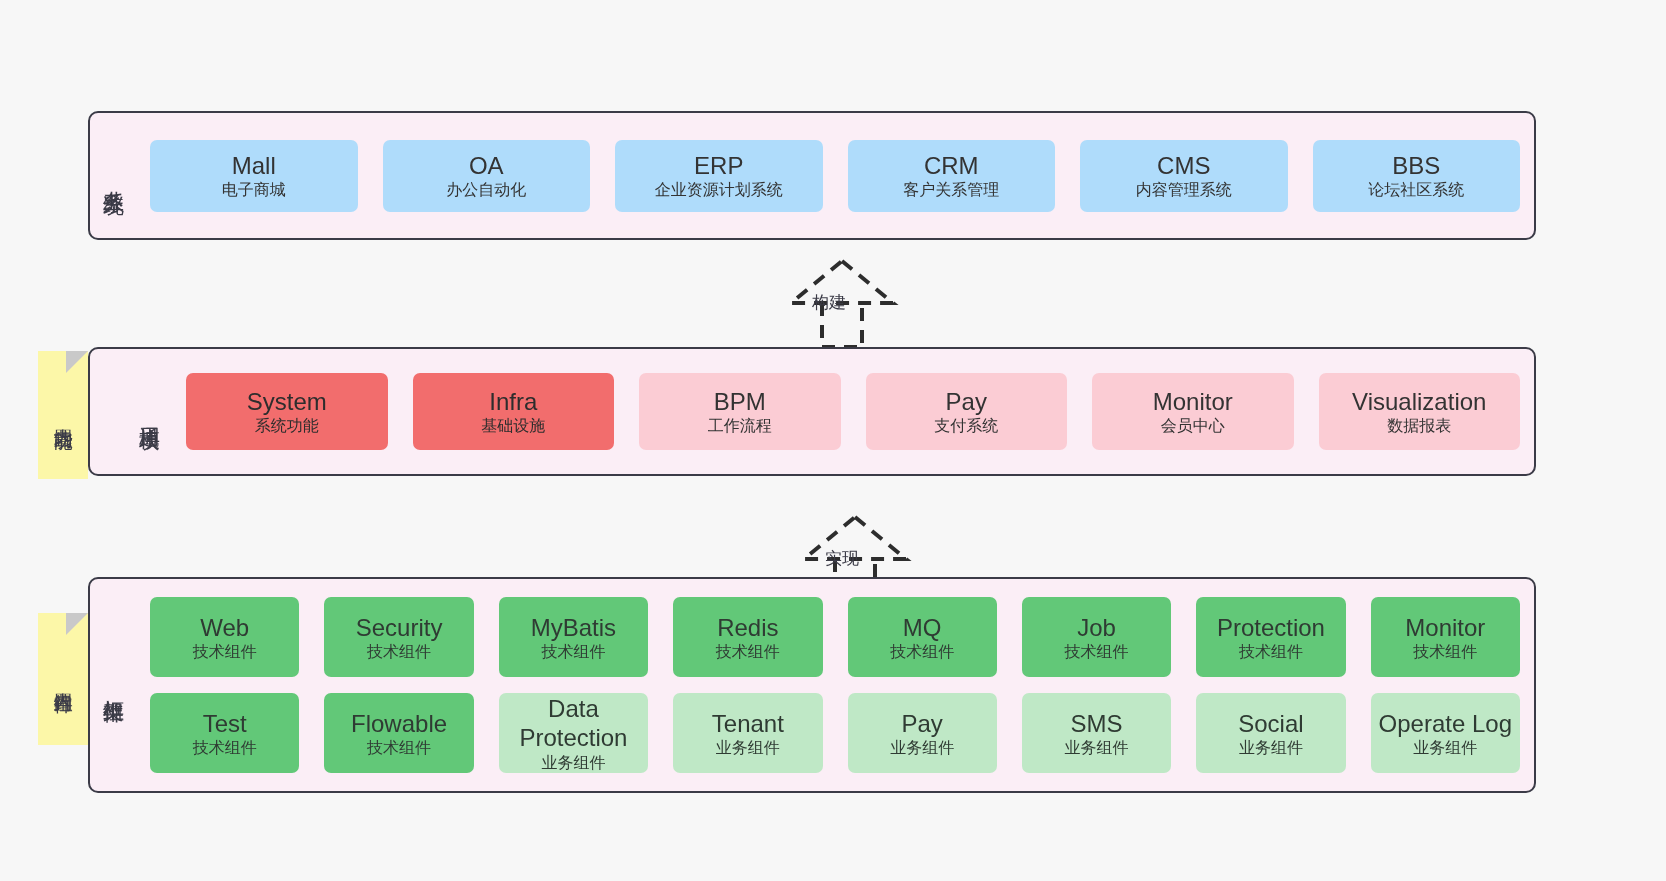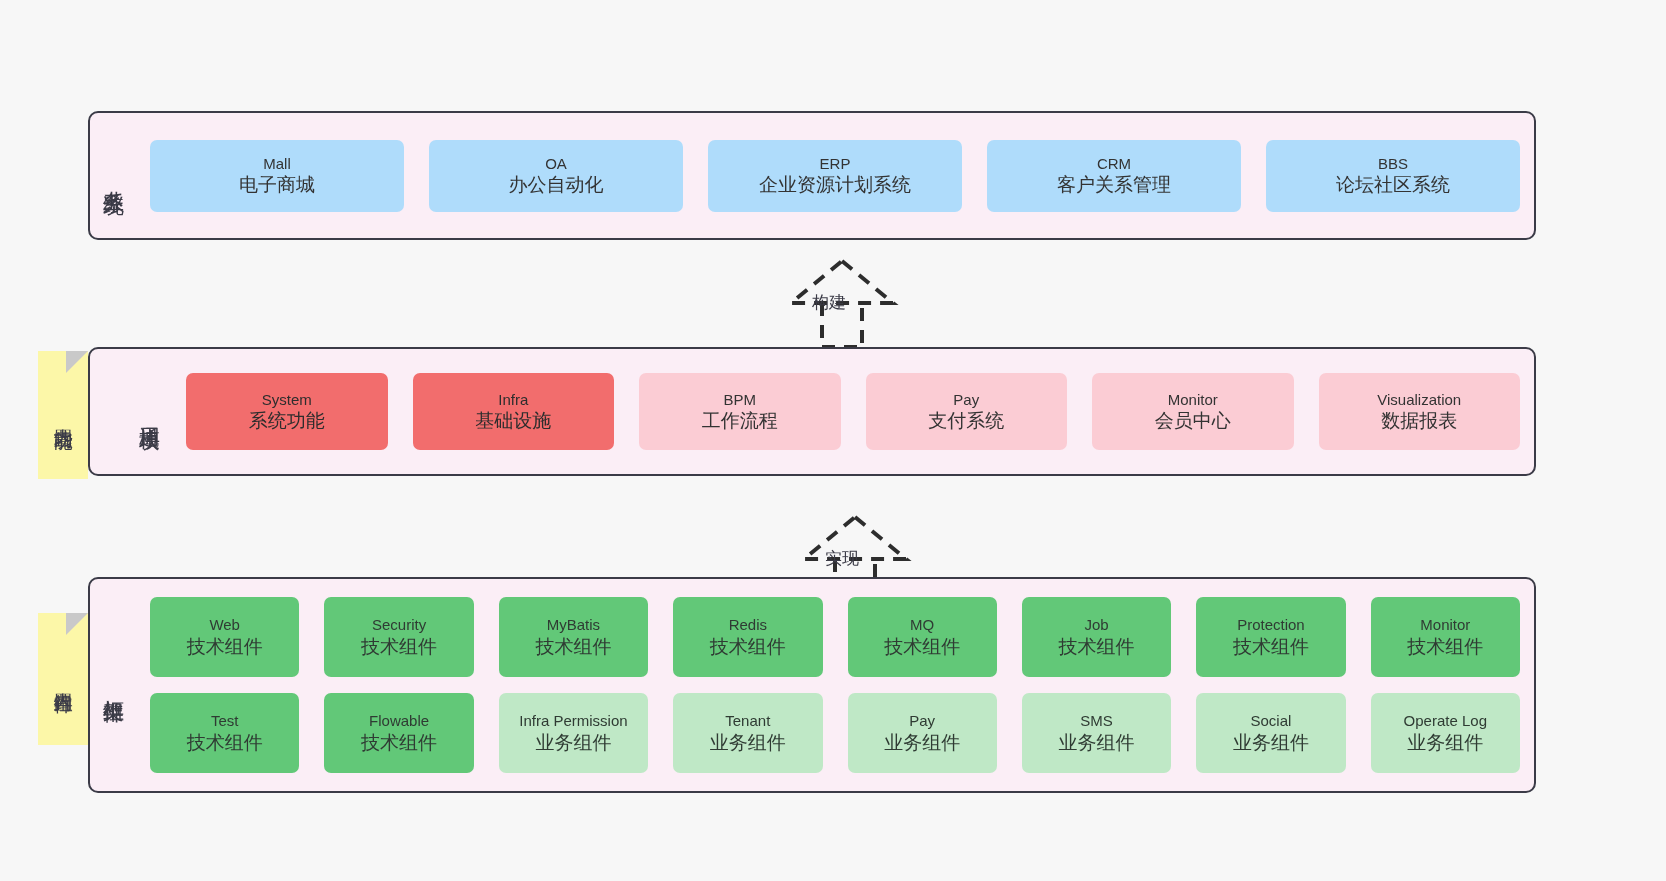--- a/index.html
+++ b/index.html
@@ -57,22 +57,22 @@
     flex: 1 1 0;
     border-radius: 7px;
     display: flex;
     flex-direction: column;
     align-items: center;
     justify-content: center;
     text-align: center;
     line-height: 1.22;
     padding: 4px 6px;
   }
-  .cell .en { font-size: 15px; color: #2f3b33; text-align: center; }
-  .cell .cn { font-size: 19px; color: #2f3b33; }
+  .cell .en { font-size: 24px; color: #2f3b33; text-align: center; }
+  .cell .cn { font-size: 16px; color: #2f3b33; }
 
   
   .c-blue      { background: #afdcfb; }
   .c-red       { background: #f26d6d; }
   .c-pink      { background: #fbccd4; }
   .c-green     { background: #62c878; }
   .c-green-lt  { background: #bfe8c6; }
   .c-blue .en, .c-blue .cn { color: #333333; }
   .c-red .en, .c-red .cn { color: #2d2d2d; }
   .c-pink .en, .c-pink .cn { color: #333333; }
@@ -150,20 +150,24 @@
         </div>
         <div class="cell c-blue">
           <span class="en">ERP</span>
           <span class="cn">企业资源计划系统</span>
         </div>
         <div class="cell c-blue">
           <span class="en">CRM</span>
           <span class="cn">客户关系管理</span>
         </div>
         <div class="cell c-blue">
+          <span class="en">CMS</span>
+          <span class="cn">内容管理系统</span>
+        </div>
+        <div class="cell c-blue">
           <span class="en">BBS</span>
           <span class="cn">论坛社区系统</span>
         </div>
       </div>
     </div>
   </div>
 
   <div class="arrow" id="arrow-build">
     <svg width="180" height="92" viewBox="0 0 180 92" aria-hidden="true">
       <path d="M 90 6 L 141 48 L 39 48 Z" fill="none" stroke="#2d2d2d" stroke-width="4" stroke-dasharray="13 9" stroke-linecap="butt"></path>
@@ -258,21 +262,21 @@
       <div class="row">
         <div class="cell c-green">
           <span class="en">Test</span>
           <span class="cn">技术组件</span>
         </div>
         <div class="cell c-green">
           <span class="en">Flowable</span>
           <span class="cn">技术组件</span>
         </div>
         <div class="cell c-green-lt">
-          <span class="en">Infra Permission</span>
+          <span class="en">Data Protection</span>
           <span class="cn">业务组件</span>
         </div>
         <div class="cell c-green-lt">
           <span class="en">Tenant</span>
           <span class="cn">业务组件</span>
         </div>
         <div class="cell c-green-lt">
           <span class="en">Pay</span>
           <span class="cn">业务组件</span>
         </div>

